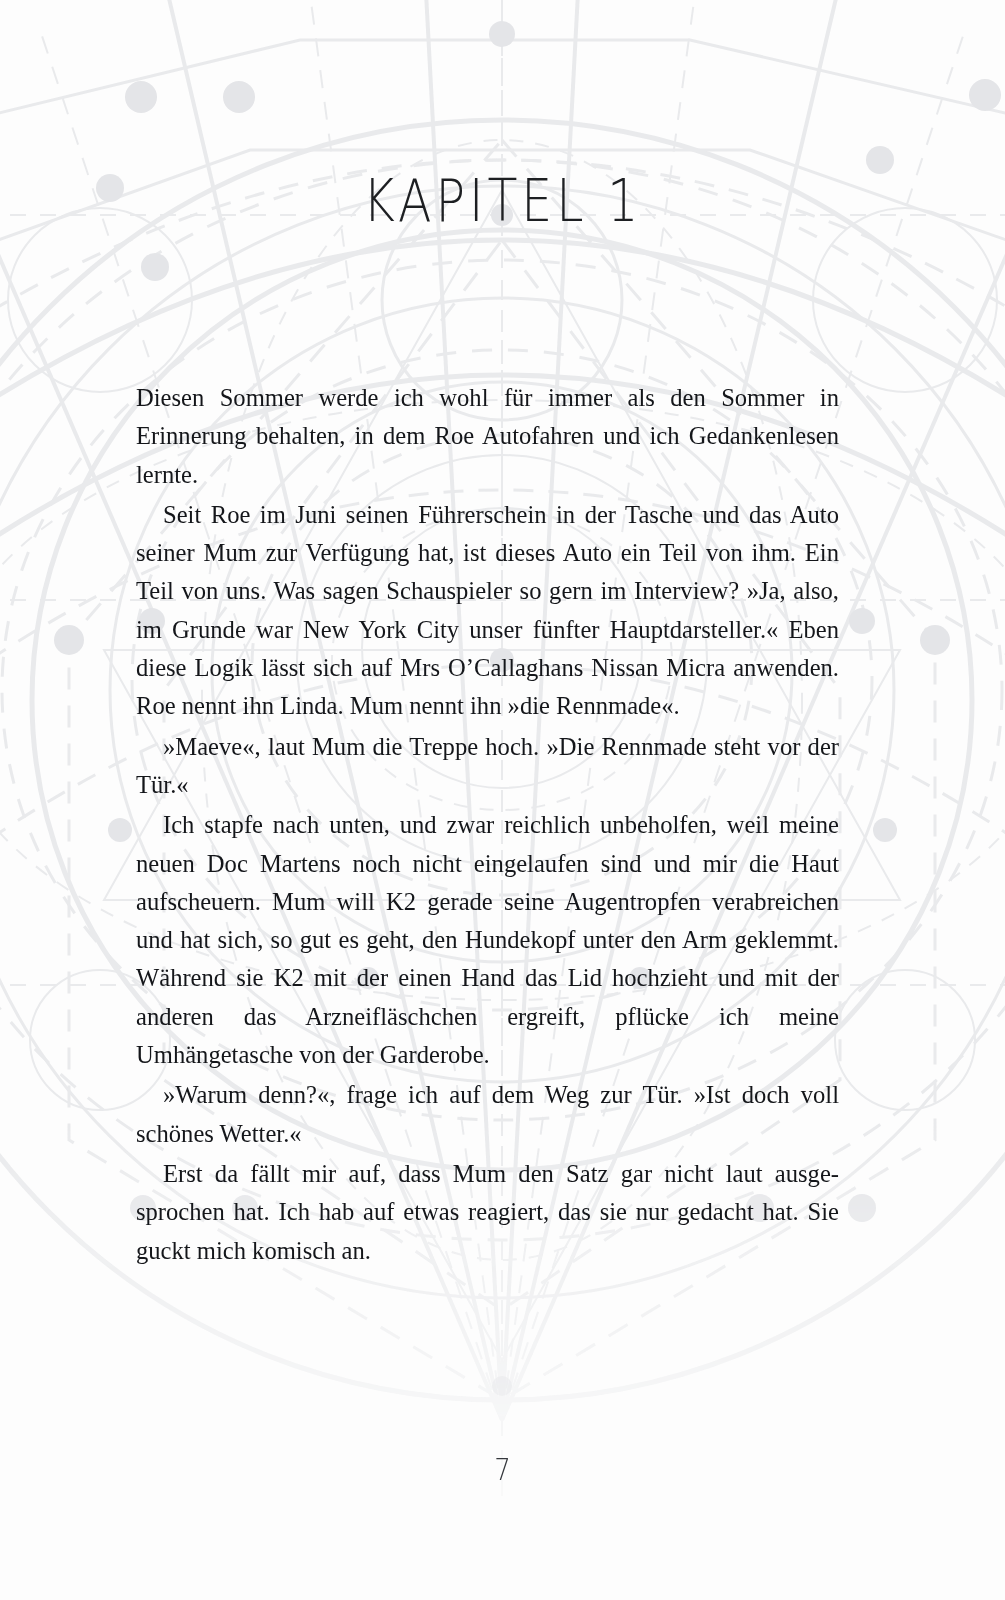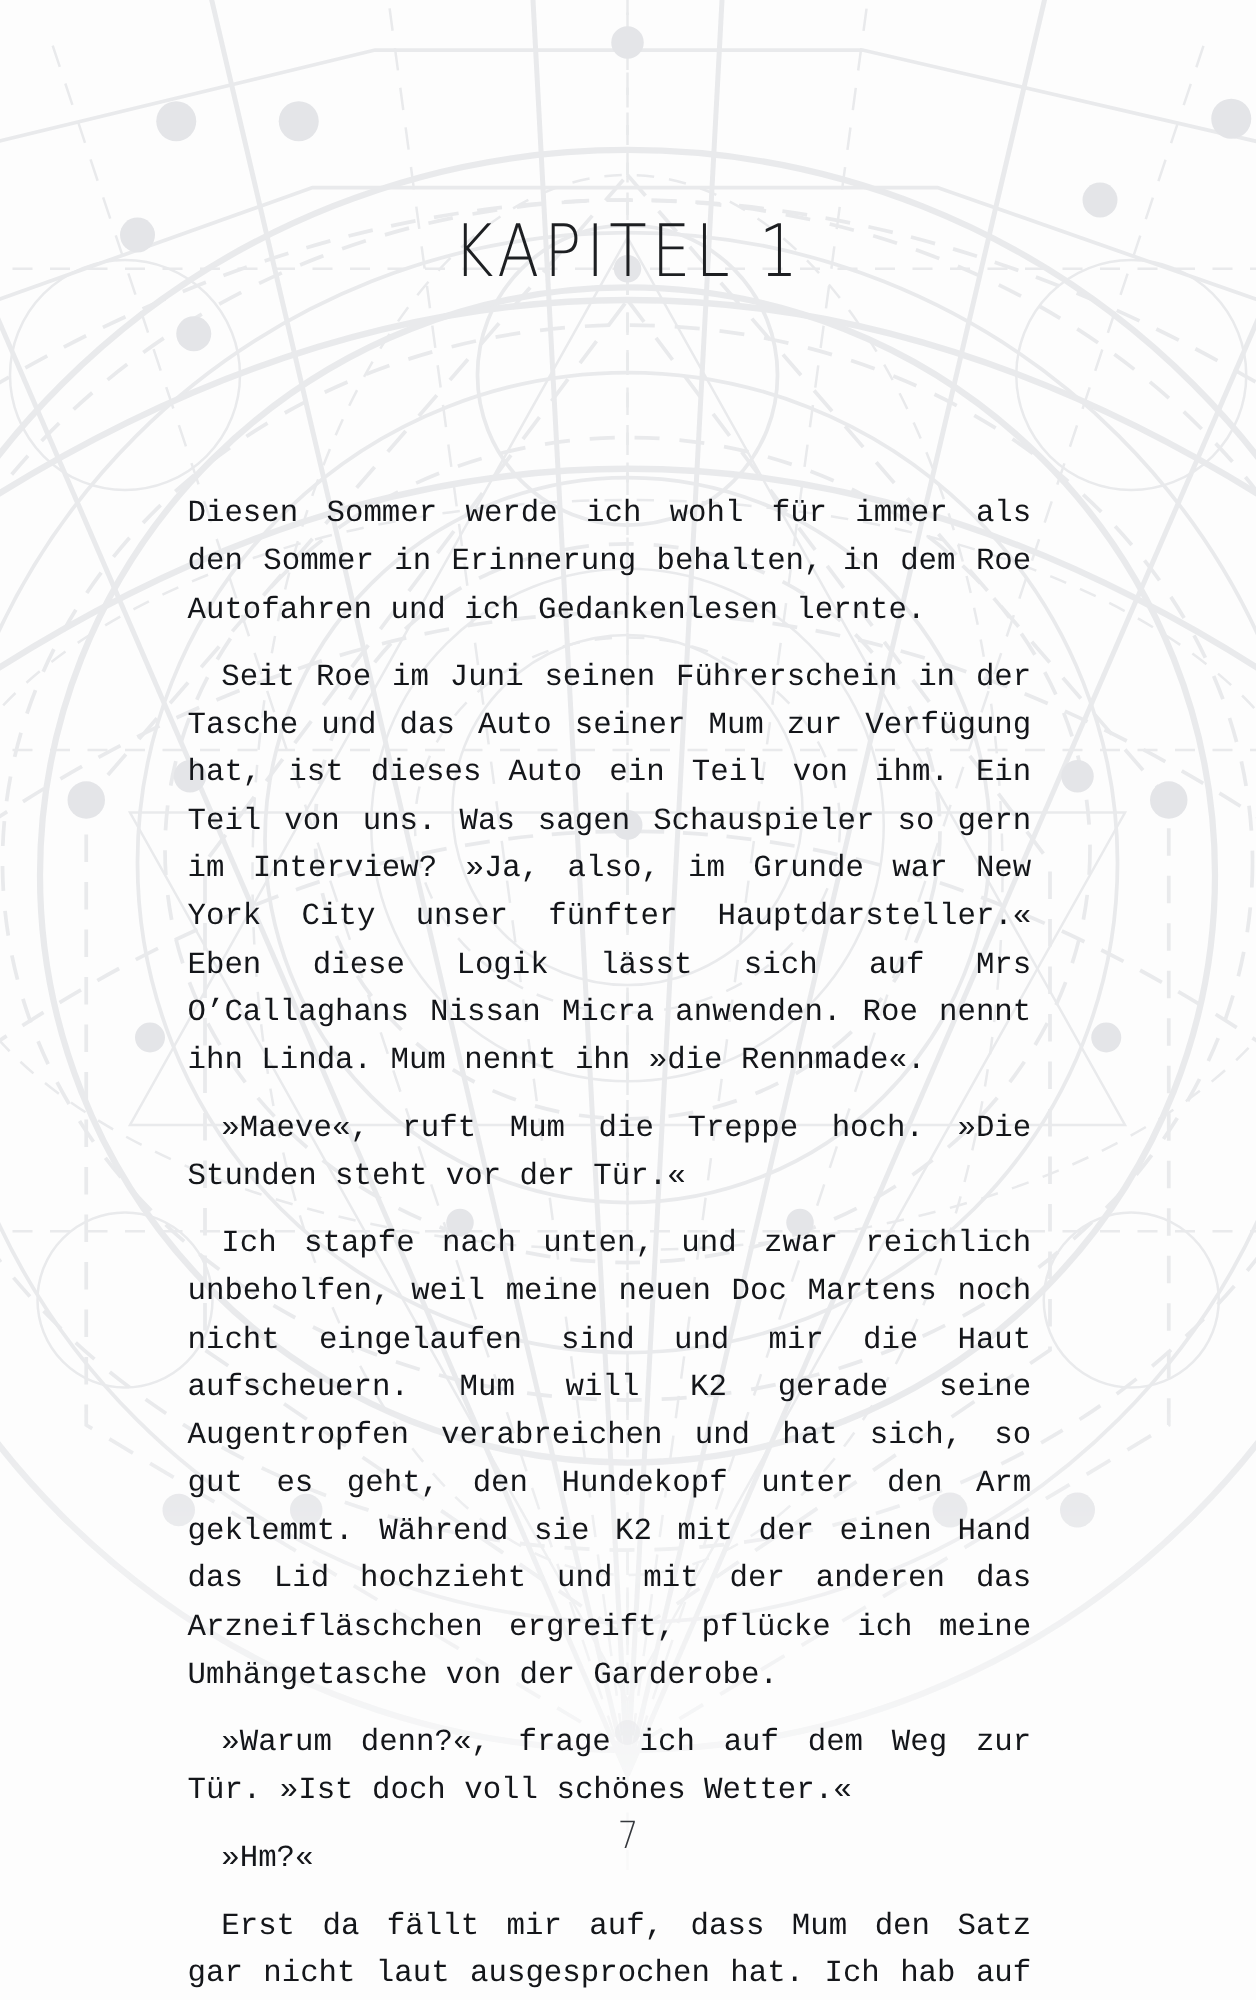--- a/index.html
+++ b/index.html
@@ -58,23 +58,22 @@
     color: #14161a;
     font-size: 24.6px;
     line-height: 38.3px;
     text-align: justify;
     text-justify: inter-word;
     -webkit-hyphens: manual;
     hyphens: manual;
   }
 
   .text-column p {
-    margin: 16px;
+    margin: 2px;
     text-indent: 0;
-    font-family: Liberation Mono, monospace;
   }
 
   .text-column p.indent {
     text-indent: 27px;
   }
 
   .text-column p.italic {
     font-style: italic;
   }
 
@@ -225,23 +224,22 @@
     </g>
   </svg>
 
   <div class="content">
 
     <div class="chapter-heading">KAPITEL 1</div>
 
     <div class="text-column">
       <p class="">Diesen Sommer werde ich wohl für immer als den Sommer in Erinnerung behalten, in dem Roe Autofahren und ich Gedanken­lesen lernte.</p>
       <p class="indent">Seit Roe im Juni seinen Führerschein in der Tasche und das Auto seiner Mum zur Verfügung hat, ist dieses Auto ein Teil von ihm. Ein Teil von uns. Was sagen Schauspieler so gern im Interview? »Ja, also, im Grunde war New York City unser fünfter Hauptdar­steller.« Eben diese Logik lässt sich auf Mrs O’Callaghans Nissan Micra anwenden. Roe nennt ihn Linda. Mum nennt ihn »die Rennmade«.</p>
-      <p class="indent">»Maeve«, ruft Mum die Treppe hoch. »Die Stunden steht vor der Tür.«</p>
+      <p class="indent">»Maeve«, laut Mum die Treppe hoch. »Die Rennmade steht vor der Tür.«</p>
       <p class="indent">Ich stapfe nach unten, und zwar reichlich unbeholfen, weil mei­ne neuen Doc Martens noch nicht eingelaufen sind und mir die Haut aufscheuern. Mum will K2 gerade seine Augentropfen ver­abreichen und hat sich, so gut es geht, den Hundekopf unter den Arm geklemmt. Während sie K2 mit der einen Hand das Lid hoch­zieht und mit der anderen das Arzneifläschchen ergreift, pflücke ich meine Umhängetasche von der Garderobe.</p>
       <p class="indent">»Warum denn?«, frage ich auf dem Weg zur Tür. »Ist doch voll schönes Wetter.«</p>
-      <p class="indent">»Hm?«</p>
       <p class="indent">Erst da fällt mir auf, dass Mum den Satz gar nicht laut ausge­sprochen hat. Ich hab auf etwas reagiert, das sie nur gedacht hat. Sie guckt mich komisch an.</p>
     </div>
 
     <div class="page-number">7</div>
 
   </div>
 </div>
 
 </body></html>

